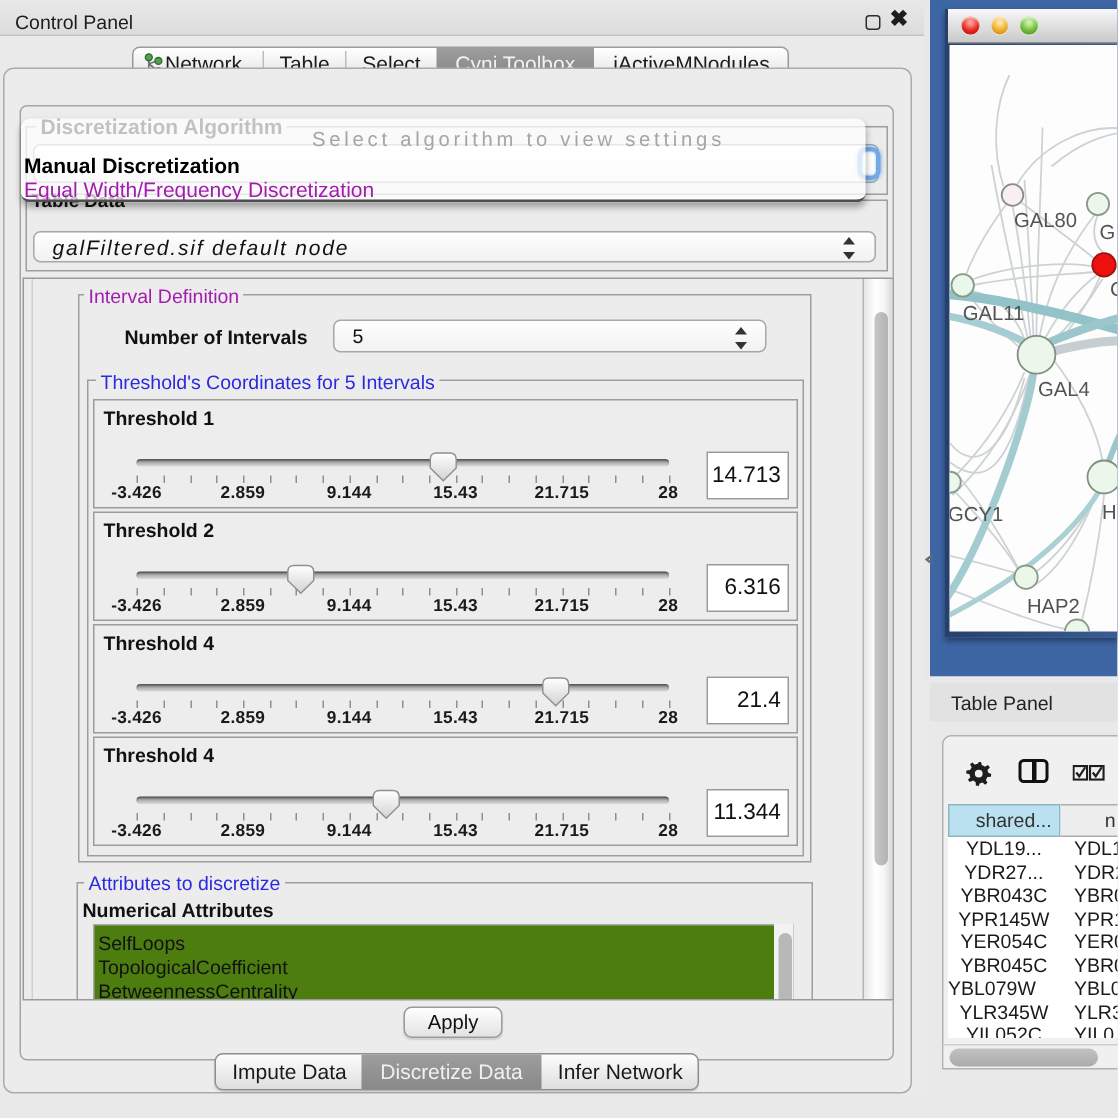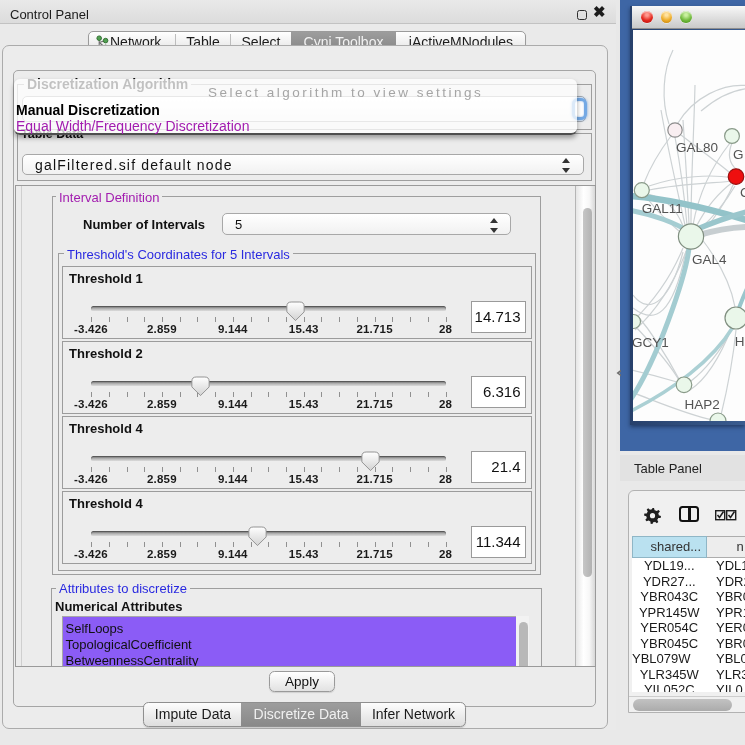--- a/index.html
+++ b/index.html
@@ -38,21 +38,21 @@
 #vsb .thumb { position:absolute; left:6.5px; top:22px; width:9px; height:369px; border-radius:4.5px; background:linear-gradient(to right,#c6c6c6,#b2b2b2); }
 
 .tpanel { position:absolute; left:46px; width:470px; height:73px; border:1px solid #9c9c9c; background:#ededed; }
 .tpanel .tlabel { position:absolute; left:6px; top:4px; font-size:13px; font-weight:bold; color:#111; }
 .track { position:absolute; left:28px; top:38.5px; width:354.5px; height:5px; border-radius:2.5px; background:linear-gradient(#828282 15%,#b5b5b5 55%,#dcdcdc); box-shadow:inset 0 1px 1px rgba(0,0,0,0.35); }
 .tick { position:absolute; top:50px; width:1px; height:5px; background:#909090; }
 .slab { position:absolute; top:55.5px; font-size:11.5px; letter-spacing:0.2px; font-weight:bold; color:#1a1a1a; width:50px; text-align:center; margin-left:-25px; }
 .thumbsvg { position:absolute; top:34px; width:19px; height:21px; margin-left:-9.5px; }
 .tfield { position:absolute; left:407.5px; top:33.5px; width:55.5px; height:32.5px; background:#fff; border:1.5px solid #9a9a9a; font-size:15px; color:#111; text-align:right; line-height:29px; padding-right:4.5px; }
 
-#attrlist { background:#8b5cf6; border:1px solid #a8a8a8; font-size:13px; color:#111; }
+#attrlist { background:#4d7c0f; border:1px solid #a8a8a8; font-size:13px; color:#111; }
 #attrlist { padding-top:4px; } #attrlist div { padding-left:2.5px; height:15.8px; line-height:15.8px; }
 
 #applyBtn { left:269px; top:671px; width:66px; height:20.5px; border:1px solid #9a9a9a; border-radius:5.5px; background:linear-gradient(#ffffff,#e2e2e2); font-size:13.5px; color:#111; text-align:center; line-height:19px; box-shadow:0 1px 1px rgba(0,0,0,0.12); }
 #bottomsegs { left:143px; top:702px; width:323px; height:25px; border:1px solid #8f8f8f; border-radius:5.5px; background:linear-gradient(#fdfdfd,#dedede); box-shadow:0 1px 1px rgba(0,0,0,0.15); }
 .bseg { position:absolute; top:0; height:23px; font-size:14px; color:#1a1a1a; text-align:center; line-height:23px; }
 .bseg.sel { background:linear-gradient(#9d9d9d,#898989); color:#f0f0f0; }
 
 #desktop { left:620px; top:0; width:125px; height:451px; background:#3e66a5; }
 #tpane { left:616px; top:451px; width:129px; height:294px; background:#e9e9e9; }
 
@@ -93,21 +93,21 @@
 <div class="abs" id="outerPanel"></div>
 <div class="abs" id="subPanel"></div>
 
 <div class="group" style="left:17px; top:84px; width:575px; height:46px;"></div>
 <div class="gtitle" style="left:24px; top:76px; font-weight:bold; font-size:14px; color:#111;">Discretization Algorithm</div>
 <div class="combo" style="left:22px; top:96px; width:564px; height:26px;"></div>
 <div class="abs" style="left:572px; top:98px; width:15px; height:22px; border:3px solid #74a9e4; border-radius:6px; background:#fff; box-shadow:0 0 3px rgba(90,150,220,0.9), inset 0 0 2px rgba(90,150,220,0.6);"></div>
 
 <div class="group" style="left:17px; top:133px; width:575px; height:48px;"></div>
 <div class="gtitle" style="left:18px; top:127px; font-weight:bold; font-size:12.5px; color:#111; background:transparent;">Table Data</div>
-<div class="combo" style="left:22px; top:154px; width:562px; height:21px;">
+<div class="combo" style="left:22px; top:154px; width:562px; height:21px;font-style:italic;">
   <span class="ctext" style="font-size:14px; letter-spacing:1.2px;">galFiltered.sif default node</span>
   <span class="arrows" style="right:10px; top:3px; height:15px;">
       <span class="up"></span>
       <span class="dn"></span>
     </span>
 </div>
 
 <div class="abs" id="scrollpane">
 <div class="abs" style="left:5px; top:0; width:1px; height:480px; background:#cfcfcf;"></div>
 

